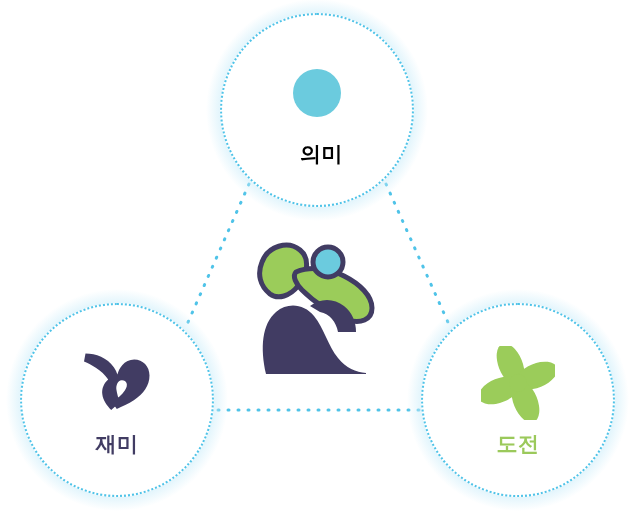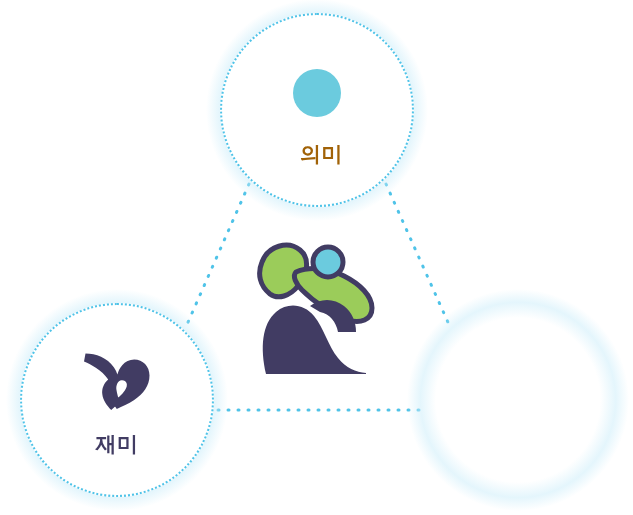--- a/index.html
+++ b/index.html
@@ -104,21 +104,21 @@
   <div class="node-glow" id="glow-top"></div>
   <div class="node-glow" id="glow-left"></div>
   <div class="node-glow" id="glow-right"></div>
 
   <div class="node" id="node-top" style="border-color: rgb(79, 195, 232);">
     <span class="node-icon">
       <svg width="50" height="50" viewBox="0 0 50 50" aria-hidden="true">
         <circle cx="25" cy="25" r="24" fill="#6BCBDE"></circle>
       </svg>
     </span>
-    <span class="node-label label-meaning" style="color: #a16207; margin-left: 9px;">의미</span>
+    <span class="node-label label-meaning" style="color: #000000; margin-left: 9px;">의미</span>
   </div>
 
   <div class="node" id="node-left" style="border-color: rgb(79, 195, 232);">
     <span class="node-icon">
       <svg width="72" height="72" viewBox="0 0 72 72" aria-hidden="true">
 
         <path fill="#413C63" d="
           M4.5,6.5
           C15,6.5 26,10.5 33,20.5
           C34.6,22.8 35.7,25.2 36.4,27.6
@@ -138,20 +138,35 @@
           C25.6,58.2 22.0,53.0 21.3,47.2
           C20.6,41.4 22.9,36.2 27.2,32.4
           C24.2,28.0 19.6,24.0 14.8,20.8
           C11.0,18.2 7.0,16.0 3.0,14.4
           Z"></path>
       </svg>
     </span>
     <span class="node-label label-fun" style="color: rgb(65, 60, 99);">재미</span>
   </div>
 
+  <div class="node" id="node-right" style="border-color: rgb(79, 195, 232);">
+    <span class="node-icon">
+      <svg width="74" height="74" viewBox="0 0 74 74" aria-hidden="true">
+        <g fill="#9BCC5A" transform="translate(37,37)">
+
+          <ellipse rx="12" ry="22" transform="rotate(-22) translate(0,-20)"></ellipse>
+          <ellipse rx="12" ry="22" transform="rotate(68)  translate(0,-20)"></ellipse>
+          <ellipse rx="12" ry="22" transform="rotate(158) translate(0,-20)"></ellipse>
+          <ellipse rx="12" ry="22" transform="rotate(248) translate(0,-20)"></ellipse>
+          <circle r="9"></circle>
+        </g>
+      </svg>
+    </span>
+    <span class="node-label label-challenge" style="color: rgb(155, 201, 91);">도전</span>
+  </div>
 
   <div id="mascot">
     <svg width="136" height="142" viewBox="0 0 136 142" aria-hidden="true">
       <g stroke="#413C63" stroke-width="5" stroke-linejoin="round" stroke-linecap="round">
 
         <path fill="#9BCC5A" d="M10,26
                  C16,10 36,4 48,14
                  C58,22 56,38 46,50
                  C38,60 26,64 18,58
                  C8,50 5,38 10,26 Z"></path>

